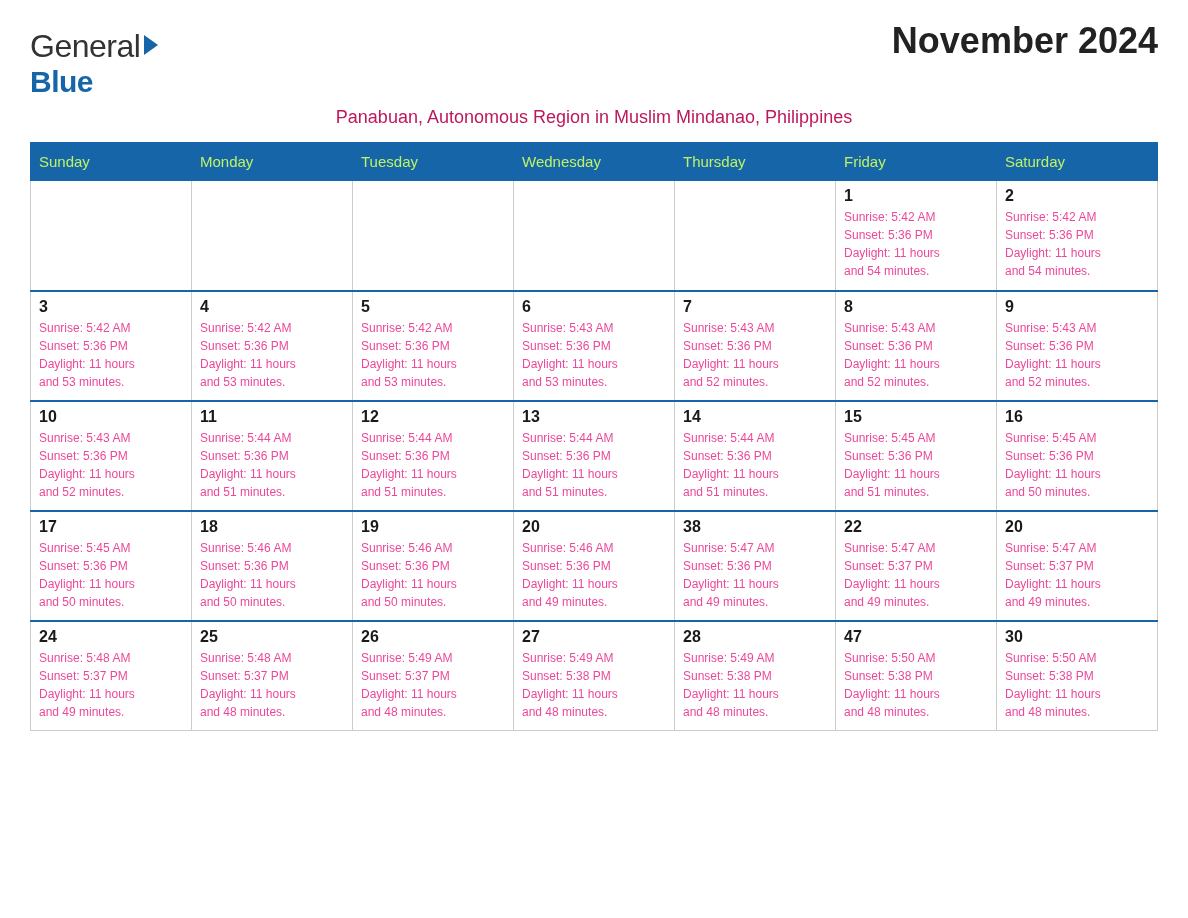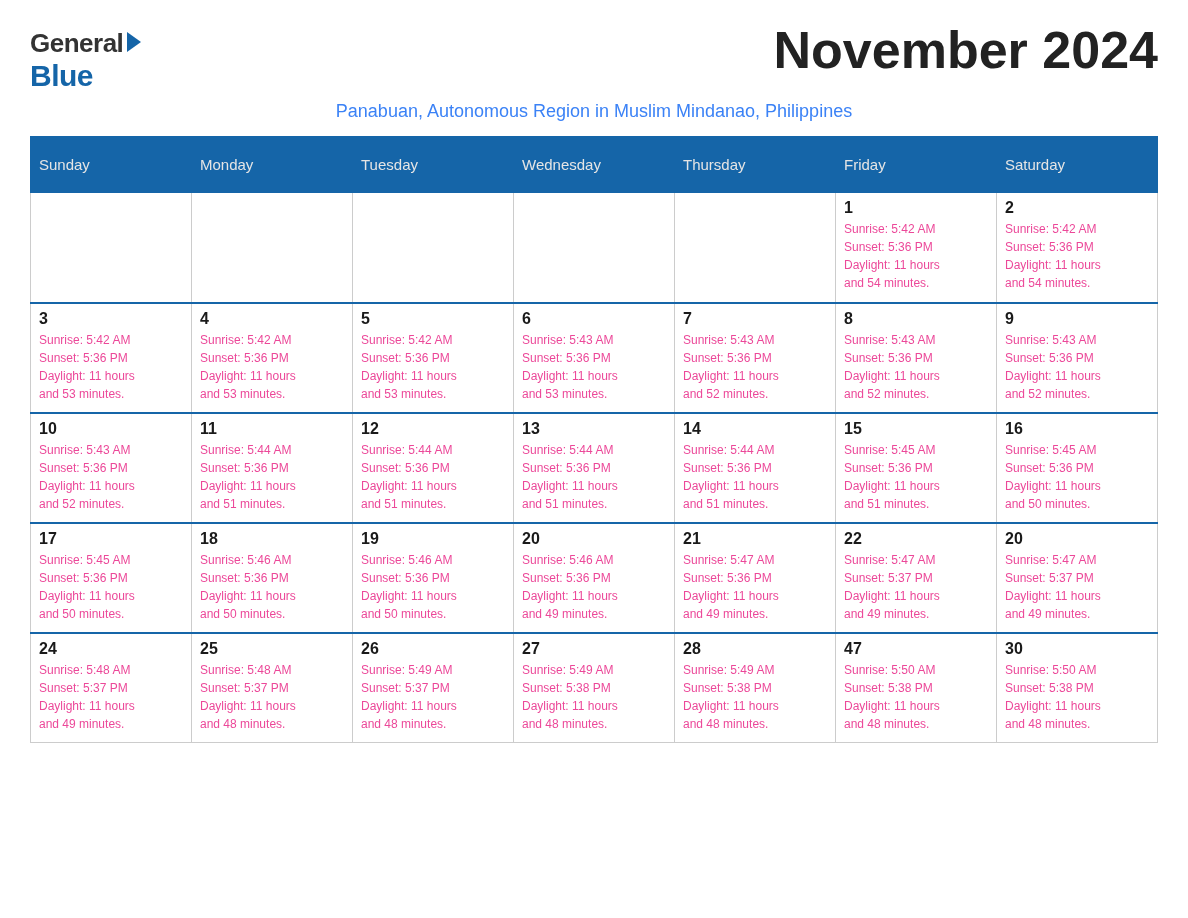--- a/index.html
+++ b/index.html
@@ -16,22 +16,22 @@
       align-items: flex-start;
       margin-bottom: 8px;
     }
     .logo {
       display: flex;
       flex-direction: column;
       align-items: flex-start;
       margin-top: 8px;
     }
     .logo-general {
-      font-size: 26px;
-      font-weight: bold;
+      font-size: 32px;
+      font-weight: normal;
       color: #333;
       letter-spacing: -0.5px;
     }
     .logo-blue {
       font-size: 30px;
       font-weight: bold;
       color: #1565a8;
       letter-spacing: -0.5px;
     }
     .logo-arrow {
@@ -44,40 +44,40 @@
       margin-left: 4px;
       vertical-align: middle;
       position: relative;
       top: -2px;
     }
     .logo-line1 {
       display: flex;
       align-items: center;
     }
     .month-title {
-      font-size: 52px;
+      font-size: 36px;
       font-weight: bold;
       color: #222;
       text-align: left;
     }
     .subtitle {
       text-align: center;
       font-size: 18px;
-      color: #3b82f6;
+      color: #be185d;
       margin-bottom: 14px;
       font-weight: normal;
     }
     .calendar {
       width: 100%;
       border-collapse: collapse;
     }
     .calendar thead tr th {
       background-color: #1565a8;
-      color: #e5e5e5;
-      padding: 19px 8px;
+      color: #bef264;
+      padding: 10px 8px;
       font-size: 15px;
       font-weight: normal;
       text-align: left;
       border: 1px solid #1565a8;
     }
     .calendar tbody tr td {
       vertical-align: top;
       padding: 6px 8px;
       border: 1px solid #ccc;
       font-size: 12.5px;
@@ -220,21 +220,21 @@
         </td>
         <td>
           <span class="day-number">19</span>
           <div class="day-info">Sunrise: 5:46 AM<br>Sunset: 5:36 PM<br>Daylight: 11 hours<br>and 50 minutes.</div>
         </td>
         <td>
           <span class="day-number">20</span>
           <div class="day-info">Sunrise: 5:46 AM<br>Sunset: 5:36 PM<br>Daylight: 11 hours<br>and 49 minutes.</div>
         </td>
         <td>
-          <span class="day-number">21</span>
+          <span class="day-number">38</span>
           <div class="day-info">Sunrise: 5:47 AM<br>Sunset: 5:36 PM<br>Daylight: 11 hours<br>and 49 minutes.</div>
         </td>
         <td>
           <span class="day-number">22</span>
           <div class="day-info">Sunrise: 5:47 AM<br>Sunset: 5:37 PM<br>Daylight: 11 hours<br>and 49 minutes.</div>
         </td>
         <td>
           <span class="day-number">20</span>
           <div class="day-info">Sunrise: 5:47 AM<br>Sunset: 5:37 PM<br>Daylight: 11 hours<br>and 49 minutes.</div>
         </td>

